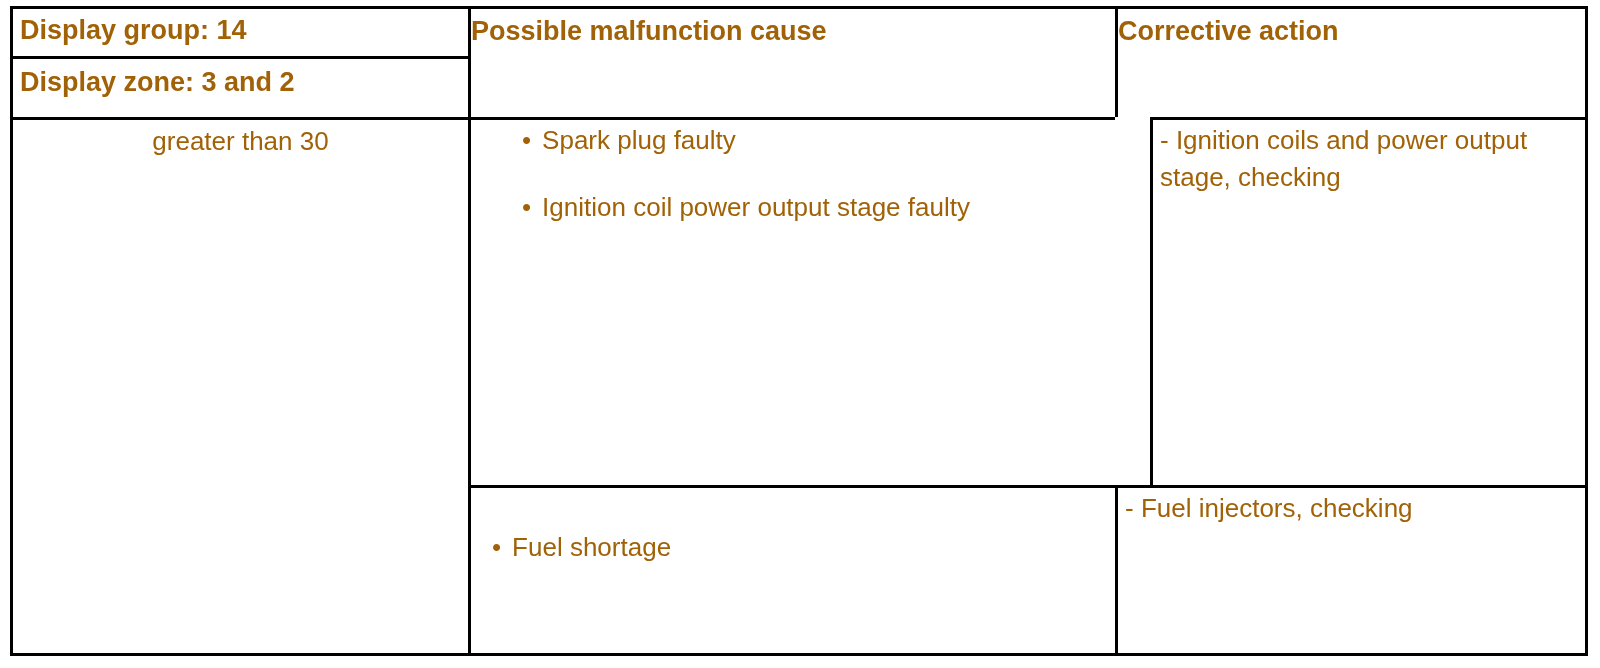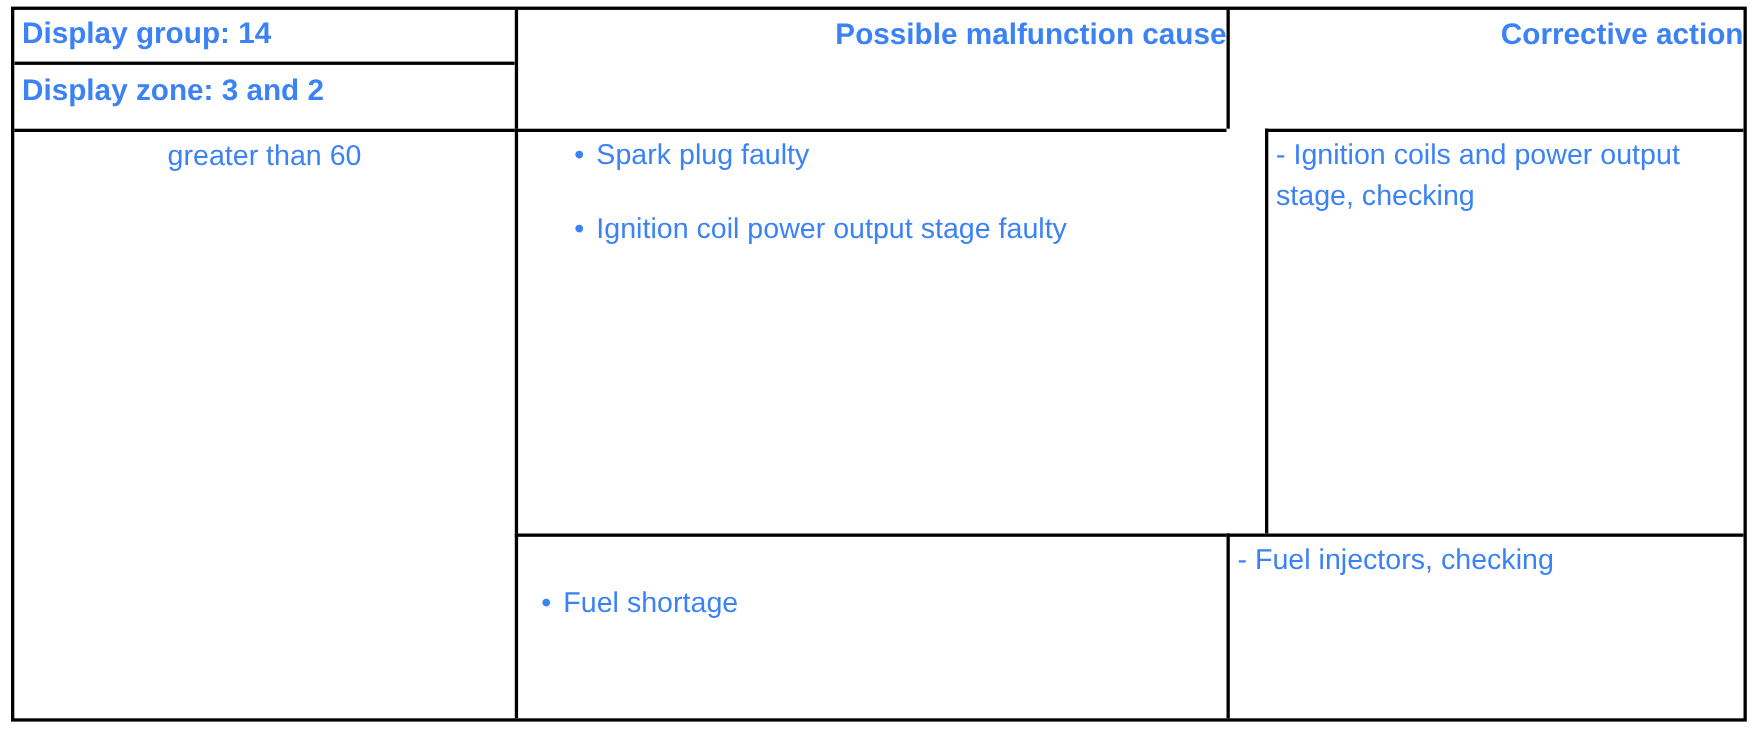--- a/index.html
+++ b/index.html
@@ -2,21 +2,21 @@
 <html><head>
 <meta charset="utf-8">
 <style>
   html, body { margin: 0; padding: 0; background: #ffffff; }
   .page {
     position: relative;
     width: 1268px;
     height: 668px;
     background: #ffffff;
     font-family: "Liberation Sans", "DejaVu Sans", sans-serif;
-    color: #3b82f6;
+    color: #a16207;
     padding-left: 40px;
   }
   .fault-table {
     position: absolute;
     left: 10px;
     top: 6px;
     width: 1578px;
     height: 650px;
     box-sizing: border-box;
     border: 3px solid #000000;
@@ -38,21 +38,21 @@
     white-space: nowrap;
   }
   .hdr-left .sub.top { height: 50px; border-bottom: 3px solid #000000; }
   .hdr-left .sub.bottom { flex: 1; padding-top: 5px; }
 
   
   .hdr-cell {
     font-weight: bold;
     font-size: 27px;
     line-height: 37px;
-    text-align: right;
+    text-align: left;
     padding-top: 4px;
     border-left: 3px solid #000000;
   }
   .hdr-causes  { grid-column: 2; grid-row: 1; }
   .hdr-actions { grid-column: 3; grid-row: 1; }
 
   
   .cond-cell {
     grid-column: 1; grid-row: 2 / span 2;
     border-top: 3px solid #000000;
@@ -93,21 +93,21 @@
 
     <div class="cell hdr-left">
       <div class="sub top">Display group: 14</div>
       <div class="sub bottom">Display zone: 3 and 2</div>
     </div>
 
     <div class="cell hdr-cell hdr-causes">Possible malfunction cause</div>
 
     <div class="cell hdr-cell hdr-actions">Corrective action</div>
 
-    <div class="cell cond-cell">greater than 60</div>
+    <div class="cell cond-cell">greater than 30</div>
 
     <div class="cell body-cell causes-1">
       <div class="cause-item">
         <span class="bullet">•</span><span>Spark plug faulty</span>
       </div>
       <div class="cause-item mt30">
         <span class="bullet">•</span><span>Ignition coil power output stage faulty</span>
       </div>
     </div>
 

